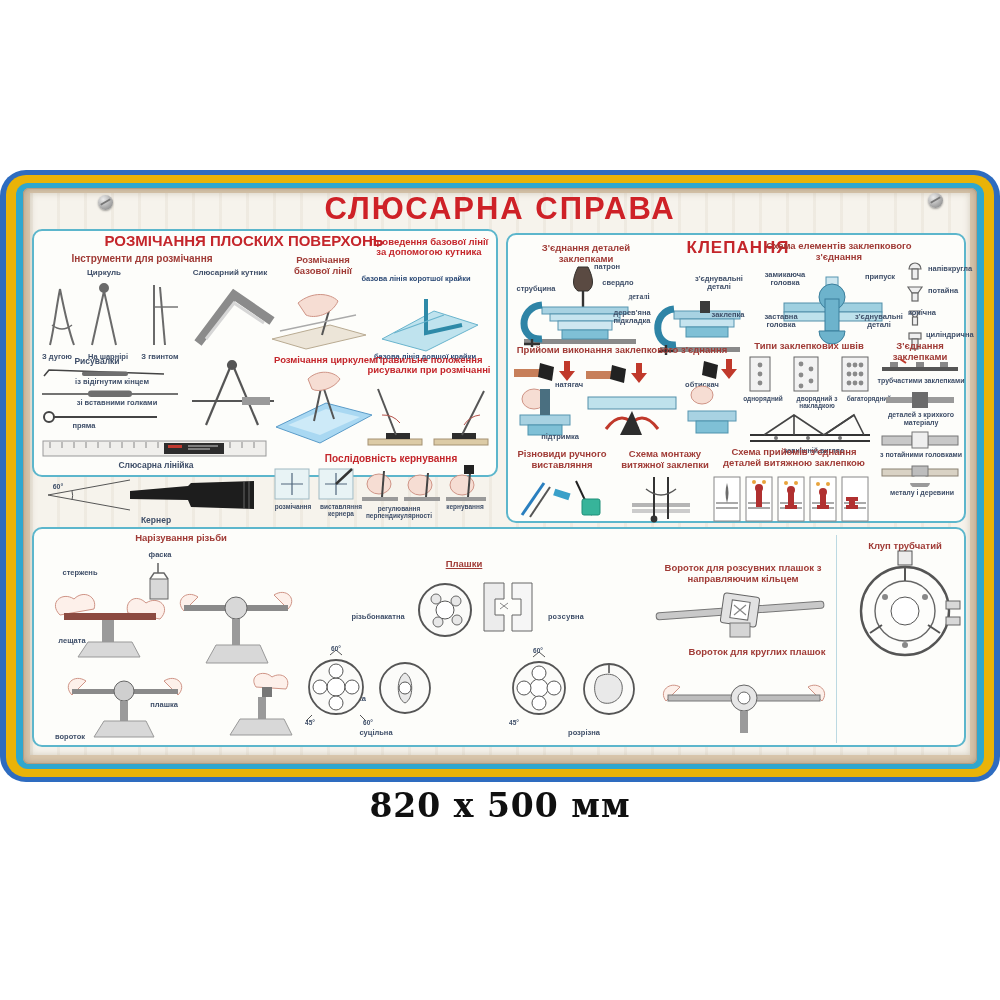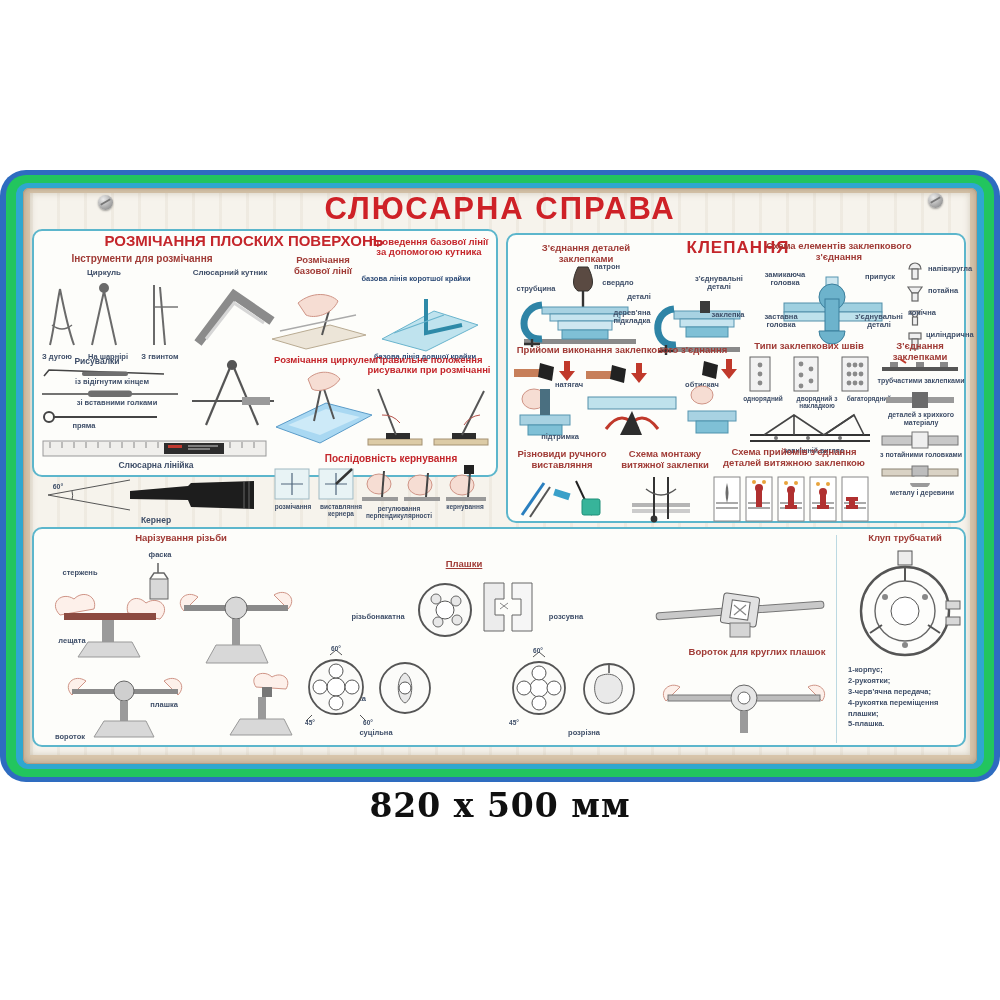--- a/index.html
+++ b/index.html
@@ -1,18 +1,18 @@
 <!DOCTYPE html>
 <html><head>
 <meta charset="utf-8">
 <style>
   html,body{margin:0;padding:0;}
   body{width:1000px;height:1000px;background:#ffffff;font-family:"Liberation Sans",sans-serif;position:relative;overflow:hidden;}
   .poster{position:absolute;left:0;top:170px;width:1000px;height:612px;background:#2e6cc0;border-radius:26px;box-sizing:border-box;padding:5px 6px;}
-  .b-yellow{width:100%;height:100%;background:#22c55e;border-radius:20px;box-sizing:border-box;padding:8px 10px;}
+  .b-yellow{width:100%;height:100%;background:#eab308;border-radius:20px;box-sizing:border-box;padding:8px 10px;}
   .b-cyan{width:100%;height:100%;background:#2fa7cf;border-radius:12px;box-sizing:border-box;padding:5px 7px;}
   .frame{width:100%;height:100%;background:#d9c6ac;border-radius:6px;box-sizing:border-box;padding:5px 7px 9px;position:relative;box-shadow:inset 0 0 0 1px #b59d82, inset 0 0 8px rgba(90,70,45,.35);}
   .paper{width:100%;height:100%;background:#f6f3ec;position:relative;
     background-image:repeating-linear-gradient(90deg,rgba(185,170,145,.12) 0 3px,rgba(255,255,255,0) 3px 27px);
     box-shadow:inset 0 0 7px rgba(120,100,70,.28);}
   .panel{position:absolute;background:#fdfdfa;border:2px solid #5cb6cc;border-radius:10px;box-sizing:border-box;}
   .main-title{position:absolute;top:-2px;left:0;right:0;text-align:center;color:#ce2127;font-size:31px;font-weight:800;letter-spacing:2px;}
   .caption{position:absolute;top:786px;left:0;width:1000px;text-align:center;font-family:"DejaVu Serif",serif;font-weight:bold;font-size:33px;color:#101010;letter-spacing:1px;}
   .t-red{color:#c4262b;font-weight:bold;position:absolute;text-align:center;line-height:1.1;}
   .t-dr{color:#a03b36;font-weight:bold;position:absolute;text-align:center;line-height:1.15;}
@@ -201,21 +201,21 @@
           <rect x="30" y="46" width="86" height="7" fill="#a8d2e2" stroke="#5795b0"></rect>
           <rect x="38" y="53" width="70" height="7" fill="#c6e4ef" stroke="#5795b0"></rect>
           <rect x="46" y="60" width="54" height="9" fill="#cfe7f0" stroke="#5795b0"></rect>
           <rect x="50" y="69" width="46" height="9" fill="#7fc0d6" stroke="#4e93ad"></rect>
           <path d="M30 44 C6 46 6 80 30 78" stroke="#2e84a6" stroke-width="7" fill="none"></path>
           <path d="M20 78 V86 M12 83 H28" stroke="#333" stroke-width="2.4"></path>
         </svg>
         <span class="t-lb s75" style="left:2px;top:50px;width:52px;">струбцина</span>
         <span class="t-lb s75" style="left:78px;top:28px;width:42px;">патрон</span>
         <span class="t-lb s75" style="left:88px;top:44px;width:44px;">свердло</span>
-        <span class="t-lb s75" style="left:112px;top:58px;width:38px;">деталі</span>
+        <span class="t-lb s75" style="left:112px;top:58px;width:38px;font-family:Liberation Serif, serif;">деталі</span>
         <span class="t-lb s75" style="left:94px;top:74px;width:60px;">дерев'яна підкладка</span>
 
         <svg class="ill" style="left:142px;top:36px" width="96" height="84" viewBox="0 0 96 84">
           <rect x="10" y="76" width="80" height="5" fill="#8a8a8a"></rect>
           <rect x="24" y="40" width="66" height="8" fill="#a8d2e2" stroke="#5795b0"></rect>
           <rect x="30" y="48" width="54" height="8" fill="#c6e4ef" stroke="#5795b0"></rect>
           <rect x="36" y="56" width="42" height="10" fill="#7fc0d6" stroke="#4e93ad"></rect>
           <rect x="50" y="30" width="10" height="12" fill="#3b3b3b"></rect>
           <path d="M24 38 C2 40 2 76 26 74" stroke="#2e84a6" stroke-width="7" fill="none"></path>
           <path d="M16 74 V84 M8 80 H24" stroke="#333" stroke-width="2.4"></path>
@@ -466,21 +466,21 @@
           <circle cx="40" cy="24" r="5" fill="#e8e8e8" stroke="#666"></circle>
           <circle cx="22" cy="45" r="5" fill="#e8e8e8" stroke="#666"></circle>
           <circle cx="41" cy="43" r="5" fill="#e8e8e8" stroke="#666"></circle>
         </svg>
         <span class="t-lb s75" style="left:304px;top:84px;width:80px;">різьбонакатна</span>
         <svg class="ill" style="left:446px;top:48px" width="56" height="64" viewBox="0 0 56 64">
           <path d="M4 6 h20 v16 h-9 v16 h9 v16 H4 Z" fill="#ececec" stroke="#666"></path>
           <path d="M52 6 h-20 v16 h9 v16 h-9 v16 h20 Z" fill="#f6f6f6" stroke="#666"></path>
           <path d="M20 26 l8 6 M28 26 l-8 6" stroke="#888" stroke-width="1"></path>
         </svg>
-        <span class="t-lb s75" style="left:502px;top:84px;width:60px;">розсувна</span>
+        <span class="t-lb s75" style="left:502px;top:84px;width:60px;font-family:Liberation Mono, monospace;">розсувна</span>
 
         <svg class="ill" style="left:268px;top:120px" width="68" height="74" viewBox="0 0 68 74">
           <circle cx="34" cy="38" r="27" fill="#fbfbf9" stroke="#555" stroke-width="1.8"></circle>
           <circle cx="34" cy="38" r="9" fill="#fff" stroke="#555"></circle>
           <circle cx="34" cy="22" r="7" fill="#fff" stroke="#555"></circle>
                 <circle cx="34" cy="54" r="7" fill="#fff" stroke="#555"></circle>
           <circle cx="18" cy="38" r="7" fill="#fff" stroke="#555"></circle>
                 <circle cx="50" cy="38" r="7" fill="#fff" stroke="#555"></circle>
           <path d="M28 6 L34 1 L40 6" fill="none" stroke="#555"></path>
           <path d="M10 66 L4 72 M58 66 L64 72" stroke="#555"></path>
@@ -506,57 +506,51 @@
         </svg>
         <span class="t-lb s65" style="left:492px;top:118px;width:24px;">60°</span>
         <span class="t-lb s65" style="left:468px;top:190px;width:24px;">45°</span>
         <svg class="ill" style="left:546px;top:128px" width="58" height="64" viewBox="0 0 58 64">
           <circle cx="29" cy="32" r="25" fill="#fbfbf9" stroke="#555" stroke-width="1.8"></circle>
           <path d="M18 20 C28 14 40 18 42 28 C44 40 34 48 24 46 C14 44 12 28 18 20 Z" fill="#e9e9e9" stroke="#666"></path>
           <path d="M29 7 V16" stroke="#555" stroke-width="1.6"></path>
         </svg>
         <span class="t-lb s75" style="left:520px;top:200px;width:60px;">розрізна</span>
 
+        <span class="t-dr s95" style="left:616px;top:34px;width:186px;">Вороток для розсувних плашок з направляючим кільцем</span>
         <svg class="ill" style="left:618px;top:60px" width="176" height="54" viewBox="0 0 176 54">
           <rect x="4" y="18" width="168" height="7" rx="3" fill="#c9c9c9" stroke="#777" transform="rotate(-4 88 21)"></rect>
           <rect x="70" y="6" width="36" height="30" rx="3" fill="#e2e2e2" stroke="#666" transform="rotate(8 88 21)"></rect>
           <rect x="79" y="12" width="18" height="18" fill="#fff" stroke="#666" transform="rotate(8 88 21)"></rect>
           <path d="M82 16 L94 26 M94 16 L82 26" stroke="#888" stroke-width="1.2"></path>
           <rect x="78" y="34" width="20" height="14" fill="#d5d5d5" stroke="#777"></rect>
         </svg>
         <span class="t-dr s95" style="left:648px;top:118px;width:150px;">Вороток для круглих плашок</span>
         <svg class="ill" style="left:622px;top:144px" width="176" height="64" viewBox="0 0 176 64">
           <path d="M10 28 C2 18 14 8 24 14 Z" fill="#fdf0ea" stroke="#cf9486"></path>
           <path d="M166 28 C174 18 162 8 152 14 Z" fill="#fdf0ea" stroke="#cf9486"></path>
           <rect x="12" y="22" width="152" height="6" fill="#bdbdbd" stroke="#777"></rect>
           <circle cx="88" cy="25" r="13" fill="#e6e6e6" stroke="#666"></circle>
           <circle cx="88" cy="25" r="6" fill="#fff" stroke="#666"></circle>
           <rect x="84" y="38" width="8" height="22" fill="#9a9a9a"></rect>
         </svg>
 
-        <span class="t-dr s95" style="left:816px;top:4px;width:110px;">Клуп трубчатий</span>
+        <span class="t-dr s95" style="left:816px;top:12px;width:110px;">Клуп трубчатий</span>
         <svg class="ill" style="left:812px;top:20px" width="118" height="112" viewBox="0 0 118 112">
           <rect x="52" y="2" width="14" height="14" fill="#ececec" stroke="#555"></rect>
           <circle cx="59" cy="62" r="44" fill="#fdfdfb" stroke="#555" stroke-width="2.4"></circle>
           <circle cx="59" cy="62" r="30" fill="none" stroke="#666" stroke-width="1.4"></circle>
           <circle cx="59" cy="62" r="14" fill="#fff" stroke="#555"></circle>
           <path d="M59 18 V32 M24 84 L36 76 M94 84 L82 76" stroke="#555" stroke-width="2"></path>
           <rect x="100" y="52" width="14" height="8" fill="#d8d8d8" stroke="#666"></rect>
           <rect x="100" y="68" width="14" height="8" fill="#d8d8d8" stroke="#666"></rect>
           <circle cx="39" cy="48" r="3" fill="#888"></circle>
                 <circle cx="79" cy="48" r="3" fill="#888"></circle>
                 <circle cx="59" cy="96" r="3" fill="#888"></circle>
         </svg>
-        <div class="t-lb s75 left" style="left:814px;top:136px;width:116px;line-height:1.45;">
-          <div>1-корпус;</div>
-          <div>2-рукоятки;</div>
-          <div>3-черв'ячна передача;</div>
-          <div>4-рукоятка переміщення плашки;</div>
-          <div>5-плашка.</div>
-        </div>
       </div>
 
     </div>
    </div>
   </div>
  </div>
 </div>
 
 <div class="caption">820 x 500 мм</div>
 

